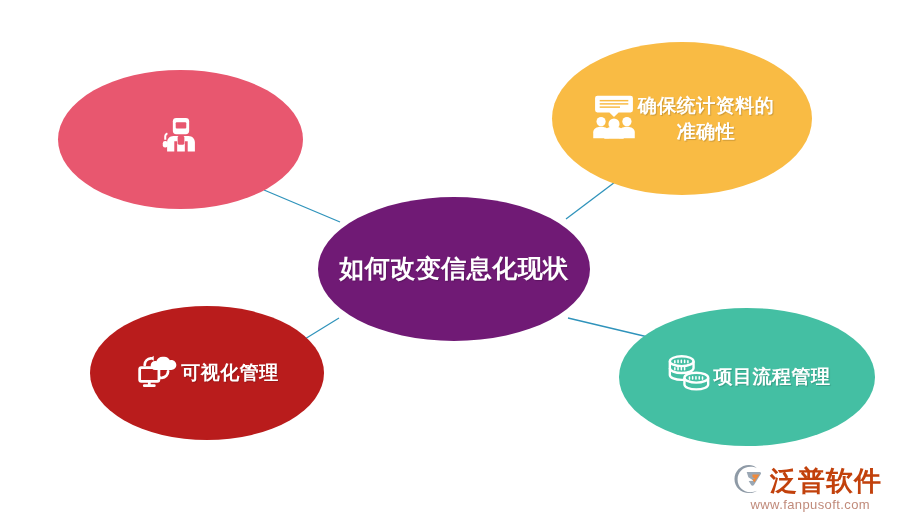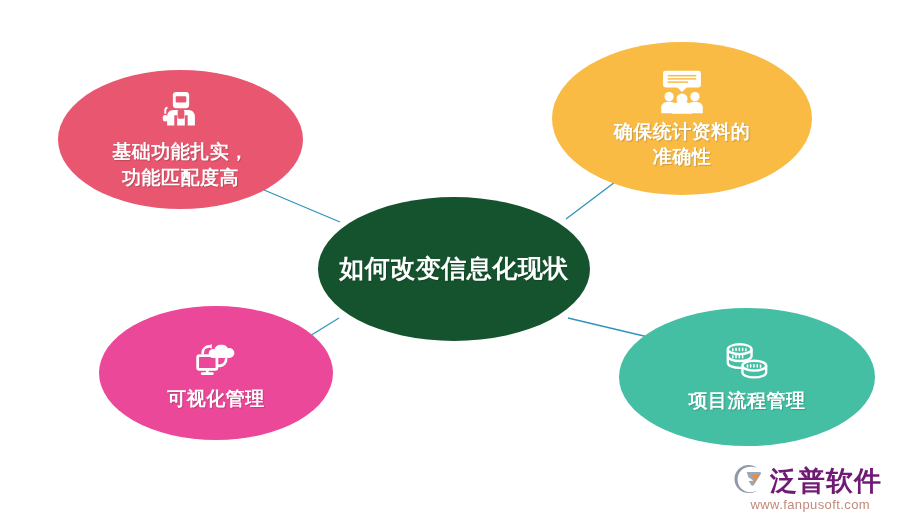--- a/index.html
+++ b/index.html
@@ -21,21 +21,21 @@
     position: absolute;
     left: 0;
     top: 0;
     width: 900px;
     height: 520px;
   }
   .node {
     position: absolute;
     border-radius: 50%;
     display: flex;
-    flex-direction: column;
+    flex-direction: row;
     align-items: center;
     justify-content: center;
     box-sizing: border-box;
     text-align: center;
   }
   .node-icon {
     display: block;
     line-height: 0;
   }
   .node-label {
@@ -45,21 +45,21 @@
     text-shadow: 1px 1px 1px rgba(0,0,0,0.18);
     white-space: pre-line;
   }
 
   
   #node-center {
     left: 318px;
     top: 197px;
     width: 272px;
     height: 144px;
-    background: #14532d;
+    background: #701a75;
     z-index: 5;
   }
   #node-center .node-label {
     font-size: 25px;
     line-height: 1.25;
   }
 
   
   #node-tl {
     left: 58px;
@@ -85,25 +85,25 @@
     z-index: 4;
   }
   #node-tr .node-icon { margin-bottom: 3px; }
   #node-tr .node-label {
     font-size: 19px;
     line-height: 1.34;
   }
 
   
   #node-bl {
-    left: 99px;
+    left: 90px;
     top: 306px;
     width: 234px;
     height: 134px;
-    background: #ec4899;
+    background: #b91c1c;
     z-index: 4;
   }
   #node-bl .node-icon { margin-bottom: 8px; }
   #node-bl .node-label {
     font-size: 19px;
     line-height: 1.3;
   }
 
   
   #node-br {
@@ -130,21 +130,21 @@
     align-items: flex-end;
     z-index: 10;
   }
   #watermark-row {
     display: flex;
     align-items: center;
   }
   #watermark-brand {
     font-size: 27px;
     font-weight: bold;
-    color: #701a75;
+    color: #c2410c;
     letter-spacing: 1px;
     margin-left: 3px;
   }
   #watermark-url {
     font-size: 13px;
     color: #c08a7a;
     letter-spacing: 0.4px;
     margin-top: -2px;
     margin-right: 12px;
   }
@@ -169,22 +169,20 @@
     <span class="node-icon">
       <svg width="46" height="46" viewBox="0 0 48 48" fill="#ffffff">
         <rect x="15.5" y="3" width="17" height="17" rx="3.5"></rect>
         <rect x="18.5" y="7.5" width="11" height="6.5" rx="1" fill="#e8576f"></rect>
         <path d="M16 22h16c3.6 0 6.5 2.9 6.5 6.5V38H31V27.5h-3V38H20V27.5h-3V38H9.5v-9.5C9.5 24.9 12.4 22 16 22z"></path>
         <rect x="20.5" y="22" width="7" height="9" rx="1.4" fill="#e8576f"></rect>
         <path d="M6.5 22.5c0-2 1.2-3.6 2.9-4.3l.9 1.8c-1 .4-1.7 1.3-1.7 2.5v3.4h-2.1z"></path>
         <rect x="5" y="27" width="5.2" height="7" rx="2.4"></rect>
       </svg>
     </span>
-    <span class="node-label">基础功能扎实，
-功能匹配度高</span>
   </div>
 
   <div class="node" id="node-tr">
     <span class="node-icon">
       <svg width="48" height="48" viewBox="0 0 52 52" fill="#ffffff">
         <path d="M8 3h36a2.5 2.5 0 0 1 2.5 2.5v13A2.5 2.5 0 0 1 44 21H31l-5 5-5-5H8a2.5 2.5 0 0 1-2.5-2.5v-13A2.5 2.5 0 0 1 8 3z"></path>
         <rect x="10.5" y="7.5" width="31" height="1.6" fill="#f9bb44"></rect>
         <rect x="10.5" y="11" width="31" height="1.6" fill="#f9bb44"></rect>
         <rect x="10.5" y="14.5" width="22" height="1.6" fill="#f9bb44"></rect>
         <circle cx="12" cy="31" r="5"></circle>

